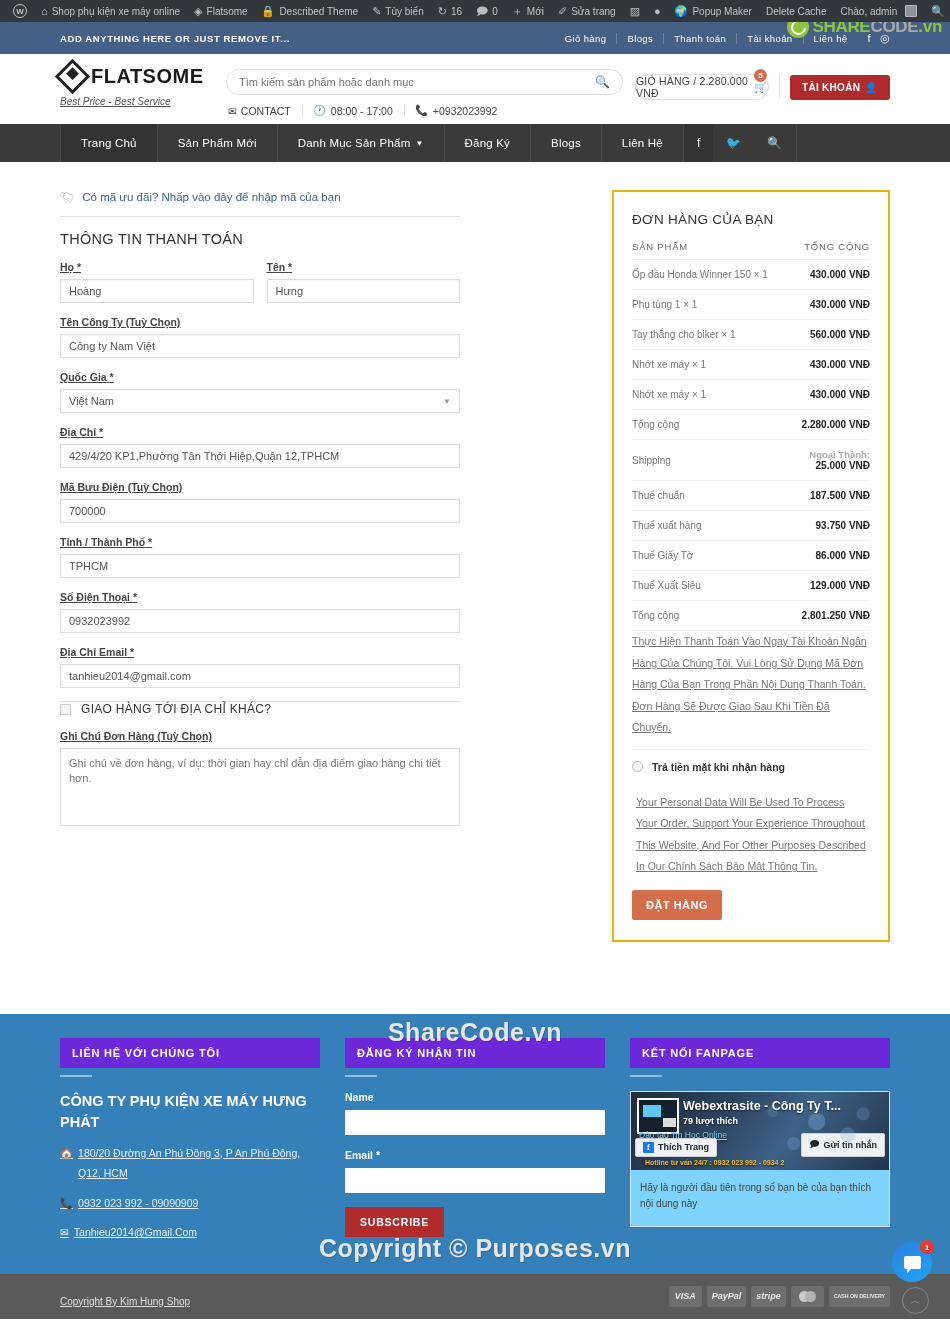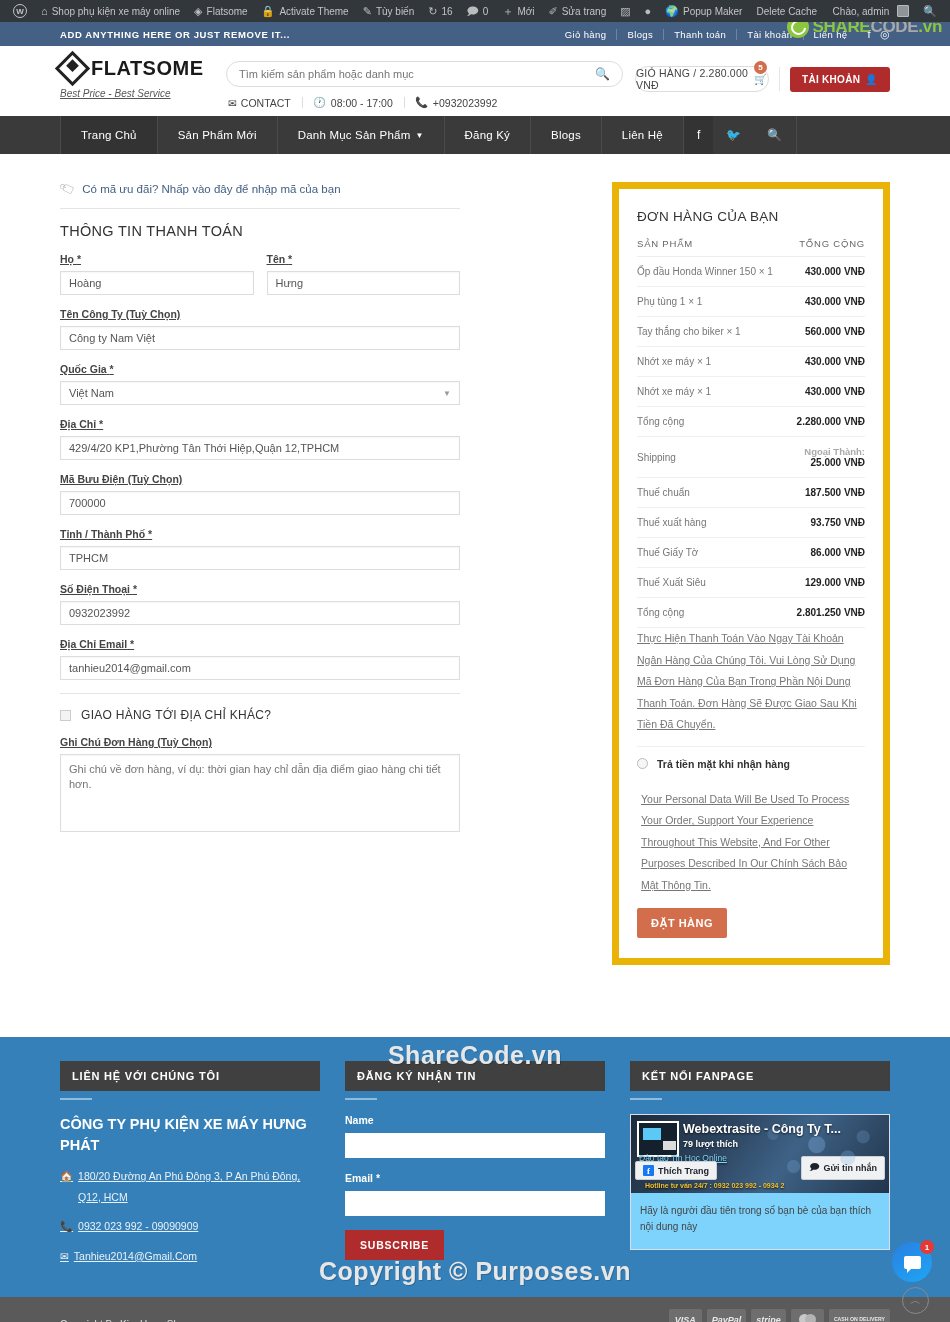--- a/index.html
+++ b/index.html
@@ -42,21 +42,21 @@
     display:inline-block;
   }
   .wp-logo::after{
     content:"W"; position:absolute; inset:0; font-size:8px;
     display:flex;align-items:center;justify-content:center;color:#c3c4c5;
     font-weight:bold;
   }
 
   
   .topbar {
-    height: 24px; background: #446084; color: #ffffff;
+    height: 32px; background: #446084; color: #ffffff;
     display: flex; align-items: center;
     font-size: 9.5px; letter-spacing: .4px; position: relative; text-align: right;
   }
   .topbar-inner { width: 830px; margin: 0 auto; display: flex; align-items: center; height: 100%; }
   .topbar-left { font-weight: bold; letter-spacing: .6px; }
   .topbar-right { margin-left: auto; display: flex; align-items: center; }
   .topbar-right a {
     color: #fff; text-decoration: none; padding: 0 10px;
     border-right: 1px solid rgba(255,255,255,.22); line-height: 11px;
   }
@@ -179,31 +179,31 @@
   }
   .fld textarea { height: 78px; padding: 7px 8px; resize: none; line-height: 1.4; }
   .selectbox {
     display: flex; align-items: center; justify-content: space-between;
     color: #666; height:24px;
   }
   .sel-caret { font-size: 8px; color: #999; }
   .row2 { display: flex; gap: 13px; }
   .row2 .fld { flex: 1; }
   .ship-diff {
-    border-top: 1px solid #e4e4e4; padding-top: 14px; margin-top: 4px;
+    border-top: 1px solid #e4e4e4; margin-top: 4px;
     display: flex; align-items: center; gap: 10px; margin-bottom: 14px;
   }
   .ship-diff .cb {
     width: 11px; height: 11px; border: 1px solid #ccc; background: #f3f3f3;
     display: inline-block;
   }
   .ship-diff-label { font-size: 12px; color: #333; letter-spacing: .3px; }
 
   
-  .orderbox { border: 7px solid #eab308; padding: 20px 18px; background: #fff; }
+  .orderbox { border: 2px solid #eab308; padding: 20px 18px; background: #fff; }
   .order-title { font-size: 13.5px; color: #333; margin-bottom: 14px; letter-spacing:.3px;}
   table.otab { width: 100%; border-collapse: collapse; }
   table.otab th {
     font-size: 9.5px; font-weight: normal; color: #666; text-align: left;
     letter-spacing: .8px; padding-bottom: 7px; border-bottom: 1px solid #eee;
   }
   table.otab th.r { text-align: right; }
   table.otab td {
     font-size: 10px; color: #777; padding: 9px 0; border-bottom: 1px solid #f0f0f0;
     vertical-align: middle;
@@ -237,21 +237,21 @@
     background: #d26e4b; color: #fff; border: none; font-family: inherit;
     font-size: 11px; font-weight: bold; padding: 9px 14px; letter-spacing: .5px;
     cursor: pointer; border-radius: 2px;
   }
 
   
   .footer { background: #3580b9; padding: 24px 0 0; margin-top: 72px; position: relative; }
   .footer-inner { width: 830px; margin: 0 auto; display: flex; gap: 25px; }
   .fcol { flex: 1; }
   .fhead {
-    background: #404040; color: #fff; font-size: 11px; font-weight: bold;
+    background: #6d28d9; color: #fff; font-size: 11px; font-weight: bold;
     letter-spacing: .8px; padding: 9px 12px;
   }
   .fbar { width: 32px; height: 2px; background: #8fbcdd; margin: 7px 0 14px; }
   .fcompany {
     color: #fff; font-size: 14.5px; font-weight: bold; line-height: 1.45;
     margin-bottom: 10px;
   }
   .fline {
     color: #e8f1f8; font-size: 10.5px; line-height: 1.95;
     text-decoration: underline; display: flex; gap: 5px; margin-bottom: 9px;
@@ -381,21 +381,21 @@
   <div class="ab-item">
     <span class="ab-ico">⌂</span>
     <span>Shop phụ kiện xe máy online</span>
   </div>
   <div class="ab-item">
     <span class="ab-ico">◈</span>
     <span>Flatsome</span>
   </div>
   <div class="ab-item">
     <span class="ab-ico">🔒</span>
-    <span>Activate Theme</span>
+    <span>Described Theme</span>
   </div>
   <div class="ab-item">
     <span class="ab-ico">✎</span>
     <span>Tùy biến</span>
   </div>
   <div class="ab-item">
     <span class="ab-ico">↻</span>
     <span>16</span>
   </div>
   <div class="ab-item">

